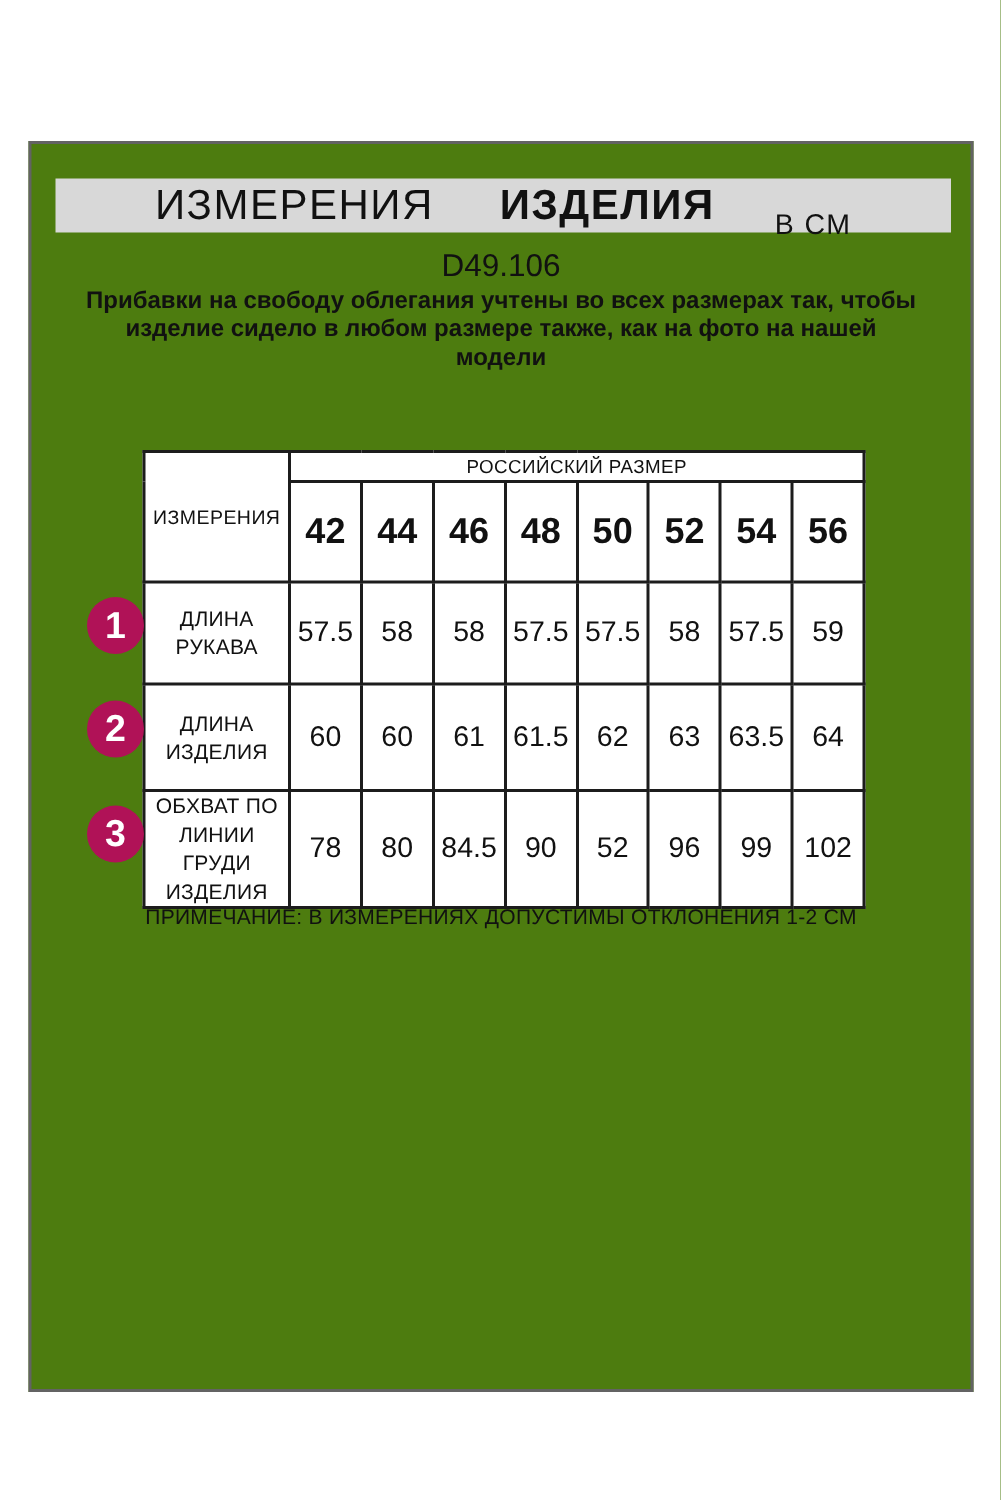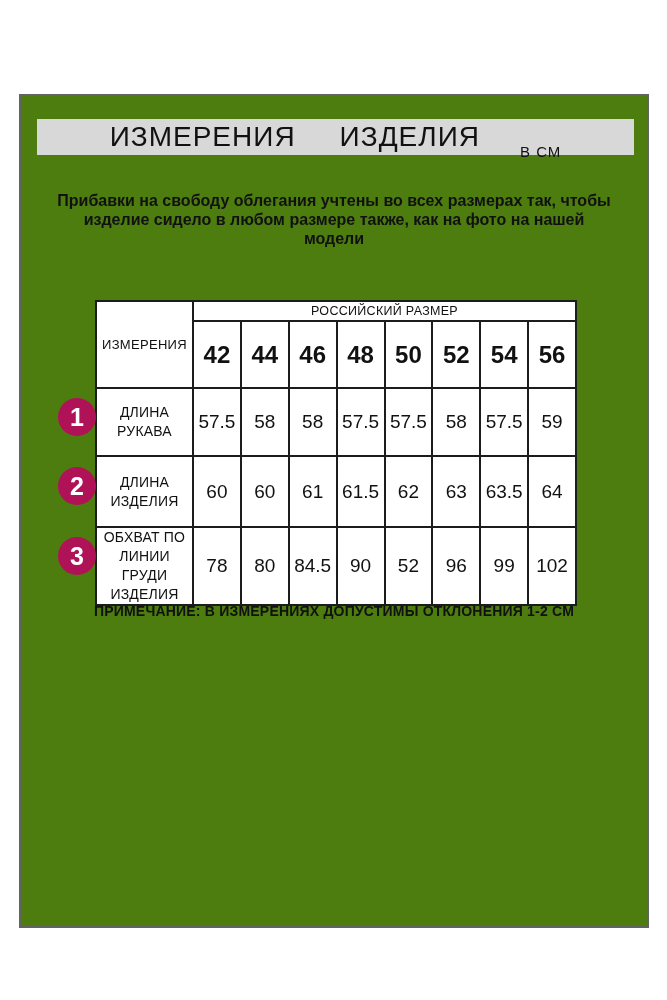--- a/index.html
+++ b/index.html
@@ -10,22 +10,22 @@
   }
   .frame{
     position:absolute;left:19px;top:94px;width:630px;height:834px;
     border:2px solid #636363;background:#4d7c0f;box-sizing:border-box;
   }
   .band{
     position:absolute;left:16px;top:23px;width:597px;height:36px;
     background:#d8d8d8;display:flex;align-items:center;justify-content:center;
   }
   .band .t-reg{font-size:28px;font-weight:400;letter-spacing:1px;}
-  .band .t-bold{font-size:28px;font-weight:400;margin-left:44px;letter-spacing:1px;}
-  .band .t-unit{font-size:15px;font-weight:400;margin-left:40px;letter-spacing:1px;margin-top:28px;}
+  .band .t-bold{font-size:28px;font-weight:700;margin-left:44px;letter-spacing:1px;}
+  .band .t-unit{font-size:19px;font-weight:400;margin-left:40px;letter-spacing:1px;margin-top:28px;}
   .model{
     position:absolute;left:0;top:70px;width:100%;text-align:center;
     font-size:21px;font-weight:400;
   }
   .desc{
     position:absolute;left:0;top:95px;width:100%;text-align:center;
     font-size:16px;line-height:19px;font-weight:700;
   }
   table.size-table{
     position:absolute;left:74px;top:204px;width:480px;
@@ -46,34 +46,35 @@
   .badge{
     position:absolute;left:37px;width:38px;height:38px;border-radius:50%;
     background:#b01257;color:#fff;display:flex;align-items:center;justify-content:center;
     font-size:25px;font-weight:700;z-index:2;
   }
   .badge-0{top:302px;}
   .badge-1{top:371px;}
   .badge-2{top:441px;}
   .note{
     position:absolute;left:0;top:507px;width:100%;text-align:center;
-    font-size:14px;font-weight:700;letter-spacing:.2px;
+    font-size:14px;font-weight:400;letter-spacing:.2px;
   }
 </style>
 </head>
 <body>
 
 <div class="frame">
 
   <div class="band">
     <span class="t-reg">ИЗМЕРЕНИЯ</span>
     <span class="t-bold">ИЗДЕЛИЯ</span>
     <span class="t-unit">В СМ</span>
   </div>
 
+  <div class="model">D49.106</div>
 
   <div class="desc">
       <div>Прибавки на свободу облегания учтены во всех размерах так, чтобы</div>
       <div>изделие сидело в любом размере также, как на фото на нашей</div>
       <div>модели</div>
     </div>
 
   <table class="size-table">
     <colgroup>
       <col style="width:97px">

